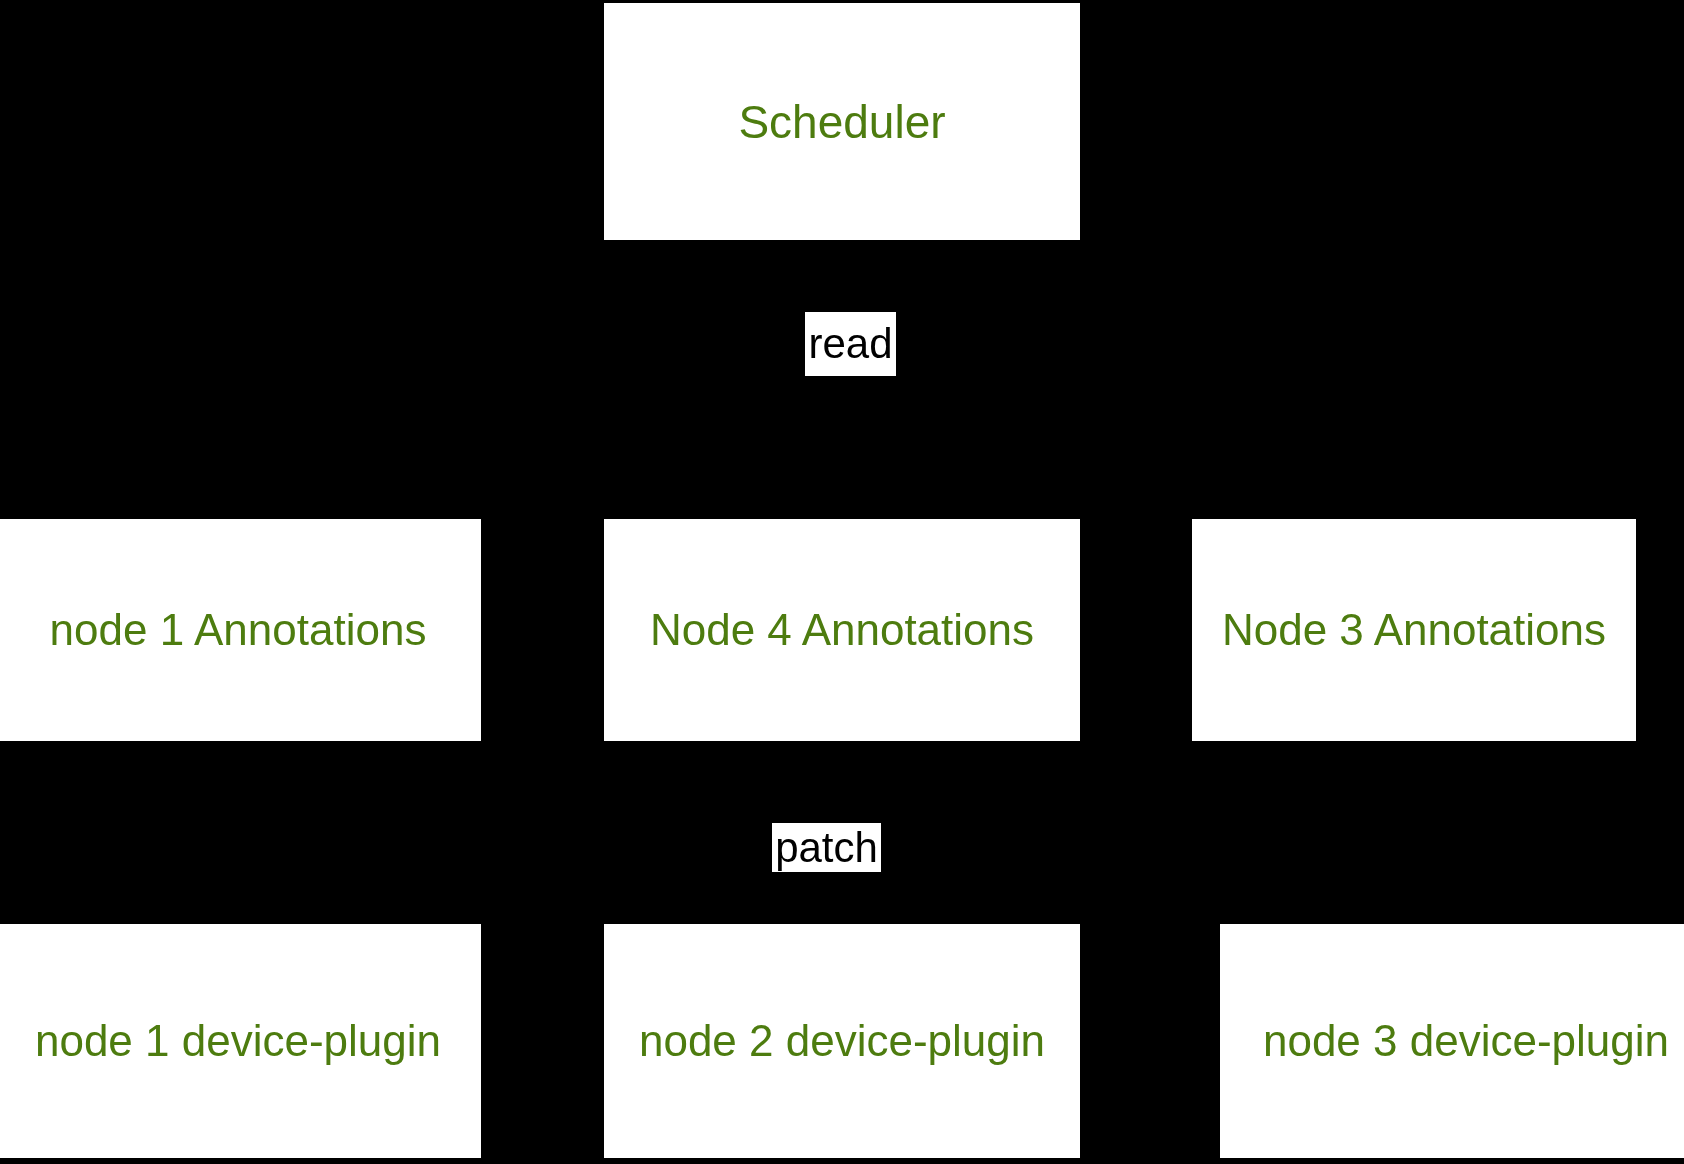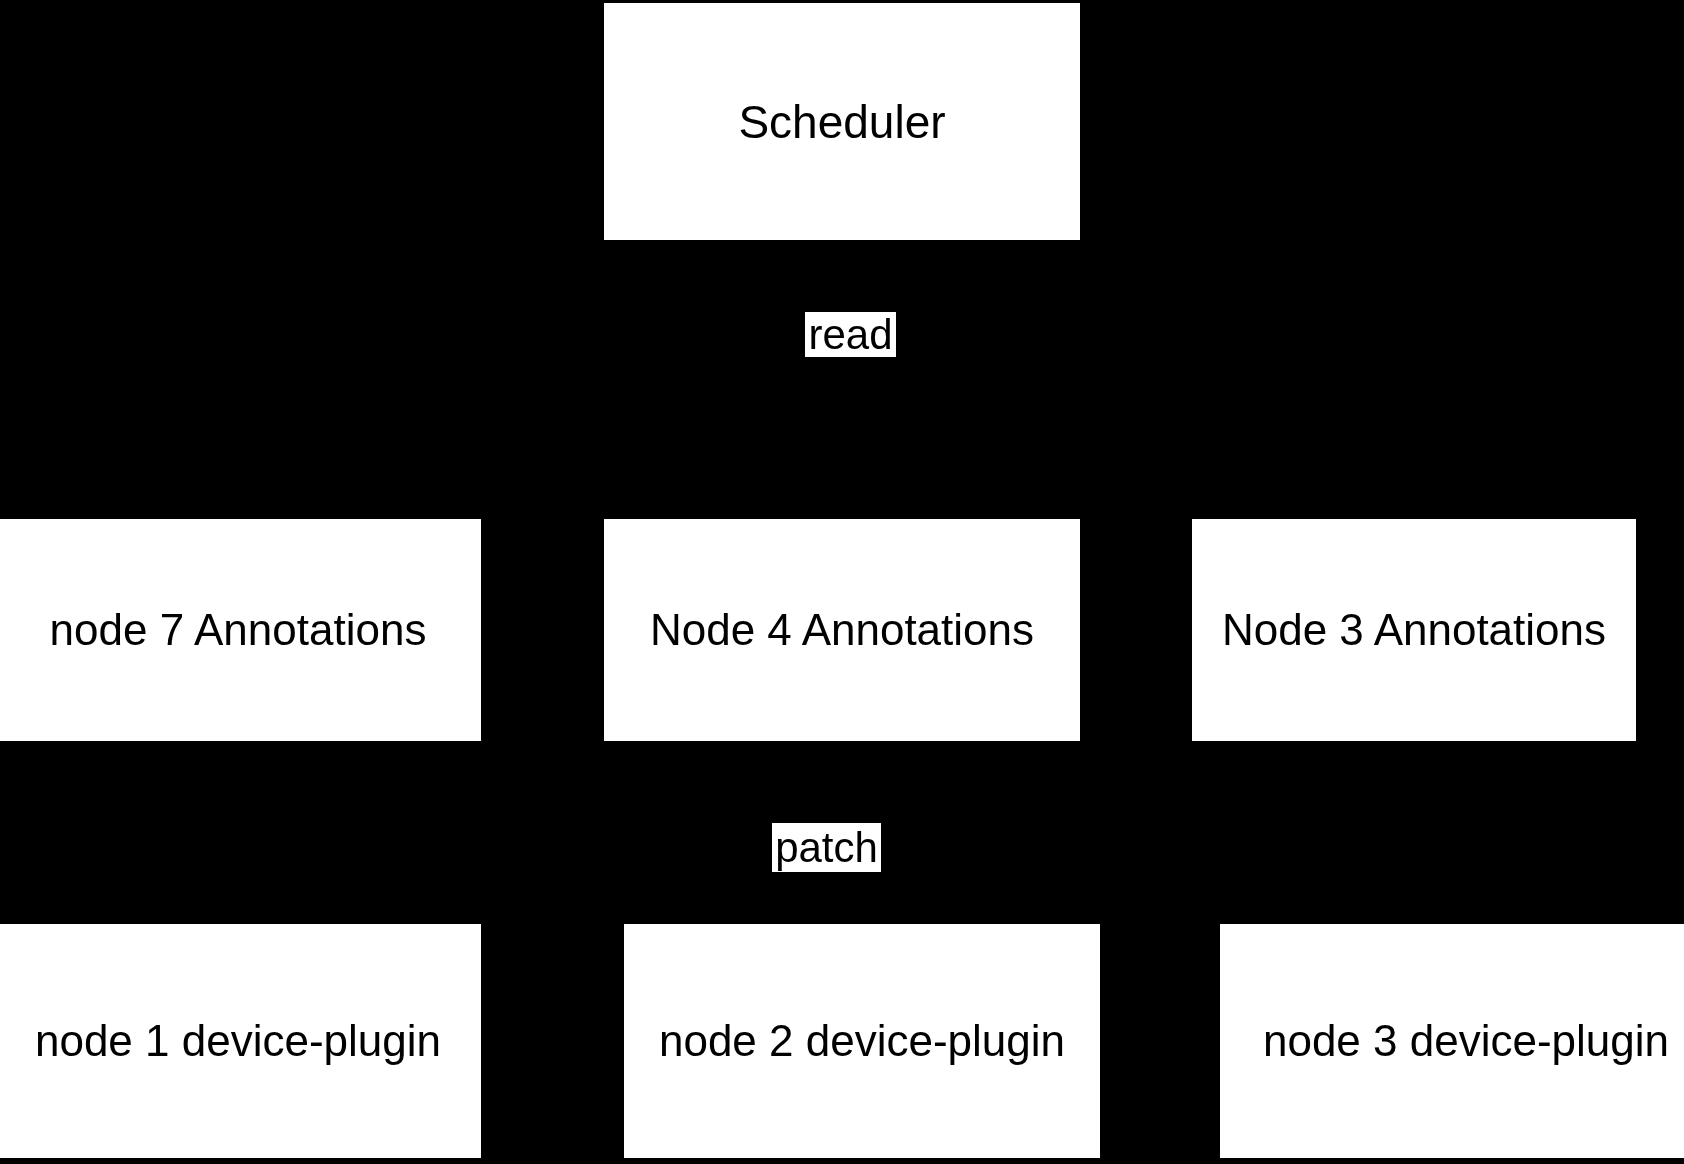--- a/index.html
+++ b/index.html
@@ -22,21 +22,21 @@
     color: #000000;
     display: flex;
     align-items: center;
     justify-content: center;
     box-sizing: border-box;
     white-space: nowrap;
   }
   .node-label {
     font-size: 44px;
     line-height: 1;
-    color: #000000;
+    color: #4d7c0f;
     letter-spacing: 0px;
   }
   .edge-label {
     position: absolute;
     background: #ffffff;
     color: #000000;
     display: flex;
     align-items: center;
     justify-content: center;
     box-sizing: border-box;
@@ -53,56 +53,56 @@
     width: 476px;
     height: 237px;
   }
   #box-scheduler .node-label { font-size: 46px; }
 
   
   #label-read {
     left: 805px;
     top: 312px;
     width: 91px;
-    height: 45px;
+    height: 64px;
   }
 
   
   .row-annotations { top: 519px; height: 222px; }
   #box-node1-annotations { left: -5px;   width: 486px; }
   #box-node2-annotations { left: 604px;  width: 476px; }
   #box-node3-annotations { left: 1192px; width: 444px; }
 
   
   #label-patch {
     left: 772px;
     top: 823px;
     width: 109px;
     height: 49px;
   }
 
   
   .row-deviceplugin { top: 924px; height: 234px; }
   #box-node1-deviceplugin { left: -5px;   width: 486px; }
-  #box-node2-deviceplugin { left: 624px;  width: 476px; }
+  #box-node2-deviceplugin { left: 604px;  width: 476px; }
   #box-node3-deviceplugin { left: 1192px; width: 492px; margin-left: 28px; }
 </style>
 </head>
 <body>
 
 <div id="canvas">
 
   <div class="node-box" id="box-scheduler">
     <span class="node-label">Scheduler</span>
   </div>
 
   <div class="edge-label" id="label-read">read</div>
 
   <div class="node-box row-annotations" id="box-node1-annotations">
-    <span class="node-label">node 7 Annotations</span>
+    <span class="node-label">node 1 Annotations</span>
   </div>
   <div class="node-box row-annotations" id="box-node2-annotations">
     <span class="node-label">Node 4 Annotations</span>
   </div>
   <div class="node-box row-annotations" id="box-node3-annotations">
     <span class="node-label">Node 3 Annotations</span>
   </div>
 
   <div class="edge-label" id="label-patch">patch</div>
 

